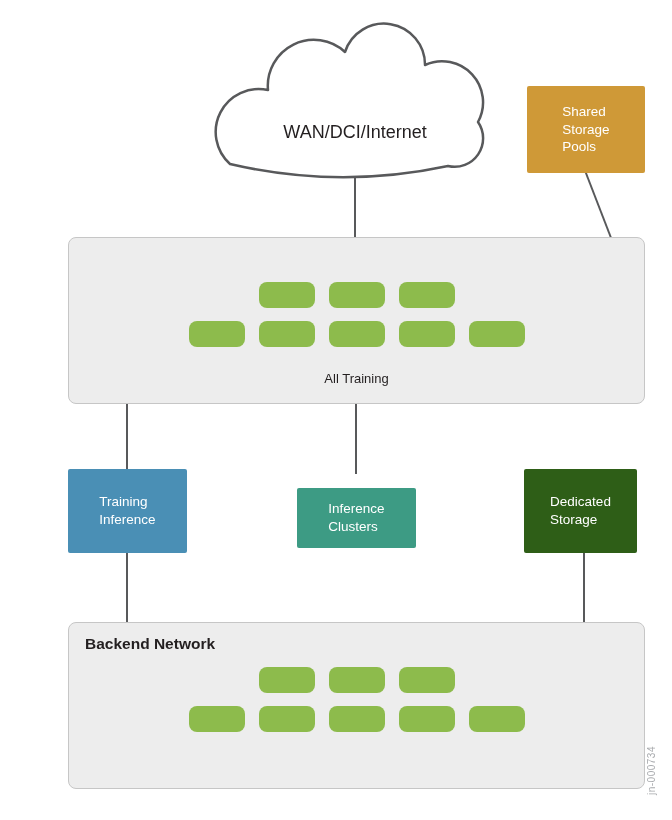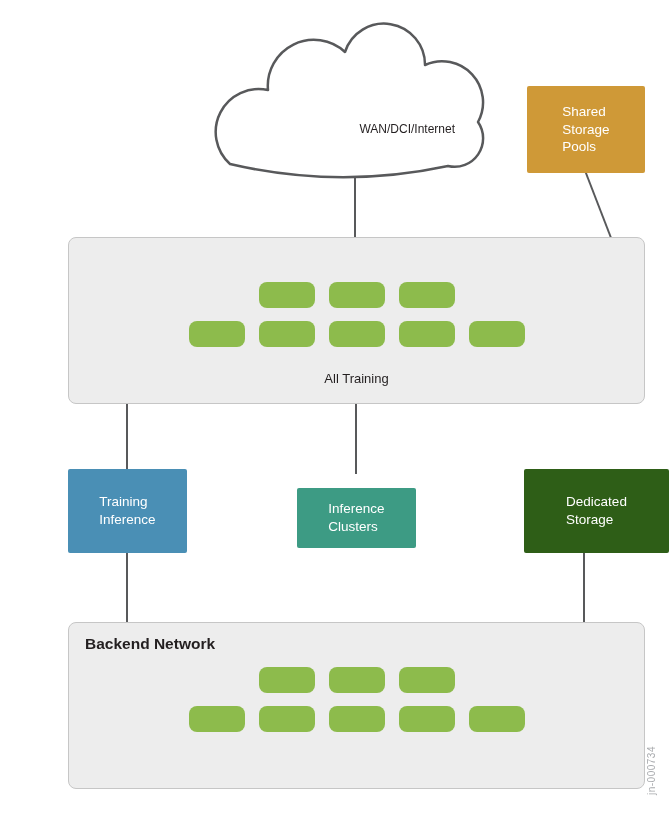--- a/index.html
+++ b/index.html
@@ -3,31 +3,31 @@
 <meta charset="utf-8">
 <style>
   html,body{margin:0;padding:0;background:#ffffff;}
   .canvas{
     position:relative;width:672px;height:820px;background:#ffffff;
     font-family:"Liberation Sans", sans-serif;color:#231f20;overflow:hidden;
   }
   svg.layer{position:absolute;left:0;top:0;z-index:0;}
   .abs{position:absolute;z-index:1;}
   .cloud-label{
-    left:255px;top:122px;width:200px;text-align:right;
-    font-size:12px;color:#231f20;z-index:2;
+    left:255px;top:122px;width:200px;text-align:center;
+    font-size:18px;color:#231f20;z-index:2;
   }
   .cbox{
     border-radius:2px;color:#ffffff;display:flex;align-items:center;justify-content:center;
     text-align:left;font-size:13.5px;line-height:1.32;white-space:pre-line;
   }
   .shared{left:527px;top:86px;width:118px;height:87px;background:#cf9937;}
   .training{left:68px;top:469px;width:119px;height:84px;background:#4a8fb5;}
   .inference{left:297px;top:488px;width:119px;height:60px;background:#3d9b84;}
-  .dedicated{left:524px;top:469px;width:145px;height:84px;background:#2e5e17;}
+  .dedicated{left:524px;top:469px;width:113px;height:84px;background:#2e5e17;}
   .panel{
     width:577px;height:167px;background:#ededed;border:1.5px solid #c6c6c6;
     border-radius:8px;box-sizing:border-box;
   }
   .panel.frontend{left:68px;top:237px;}
   .panel.backend{left:68px;top:622px;}
   .panel-title{position:absolute;left:16px;top:12px;font-size:15.5px;font-weight:bold;color:#231f20;}
   .pills{position:absolute;left:0;top:44px;width:100%;display:flex;flex-direction:column;align-items:center;gap:13px;}
   .pill-row{display:flex;gap:14px;}
   .pill{width:56px;height:26px;border-radius:8px;background:#8dbb4c;}

